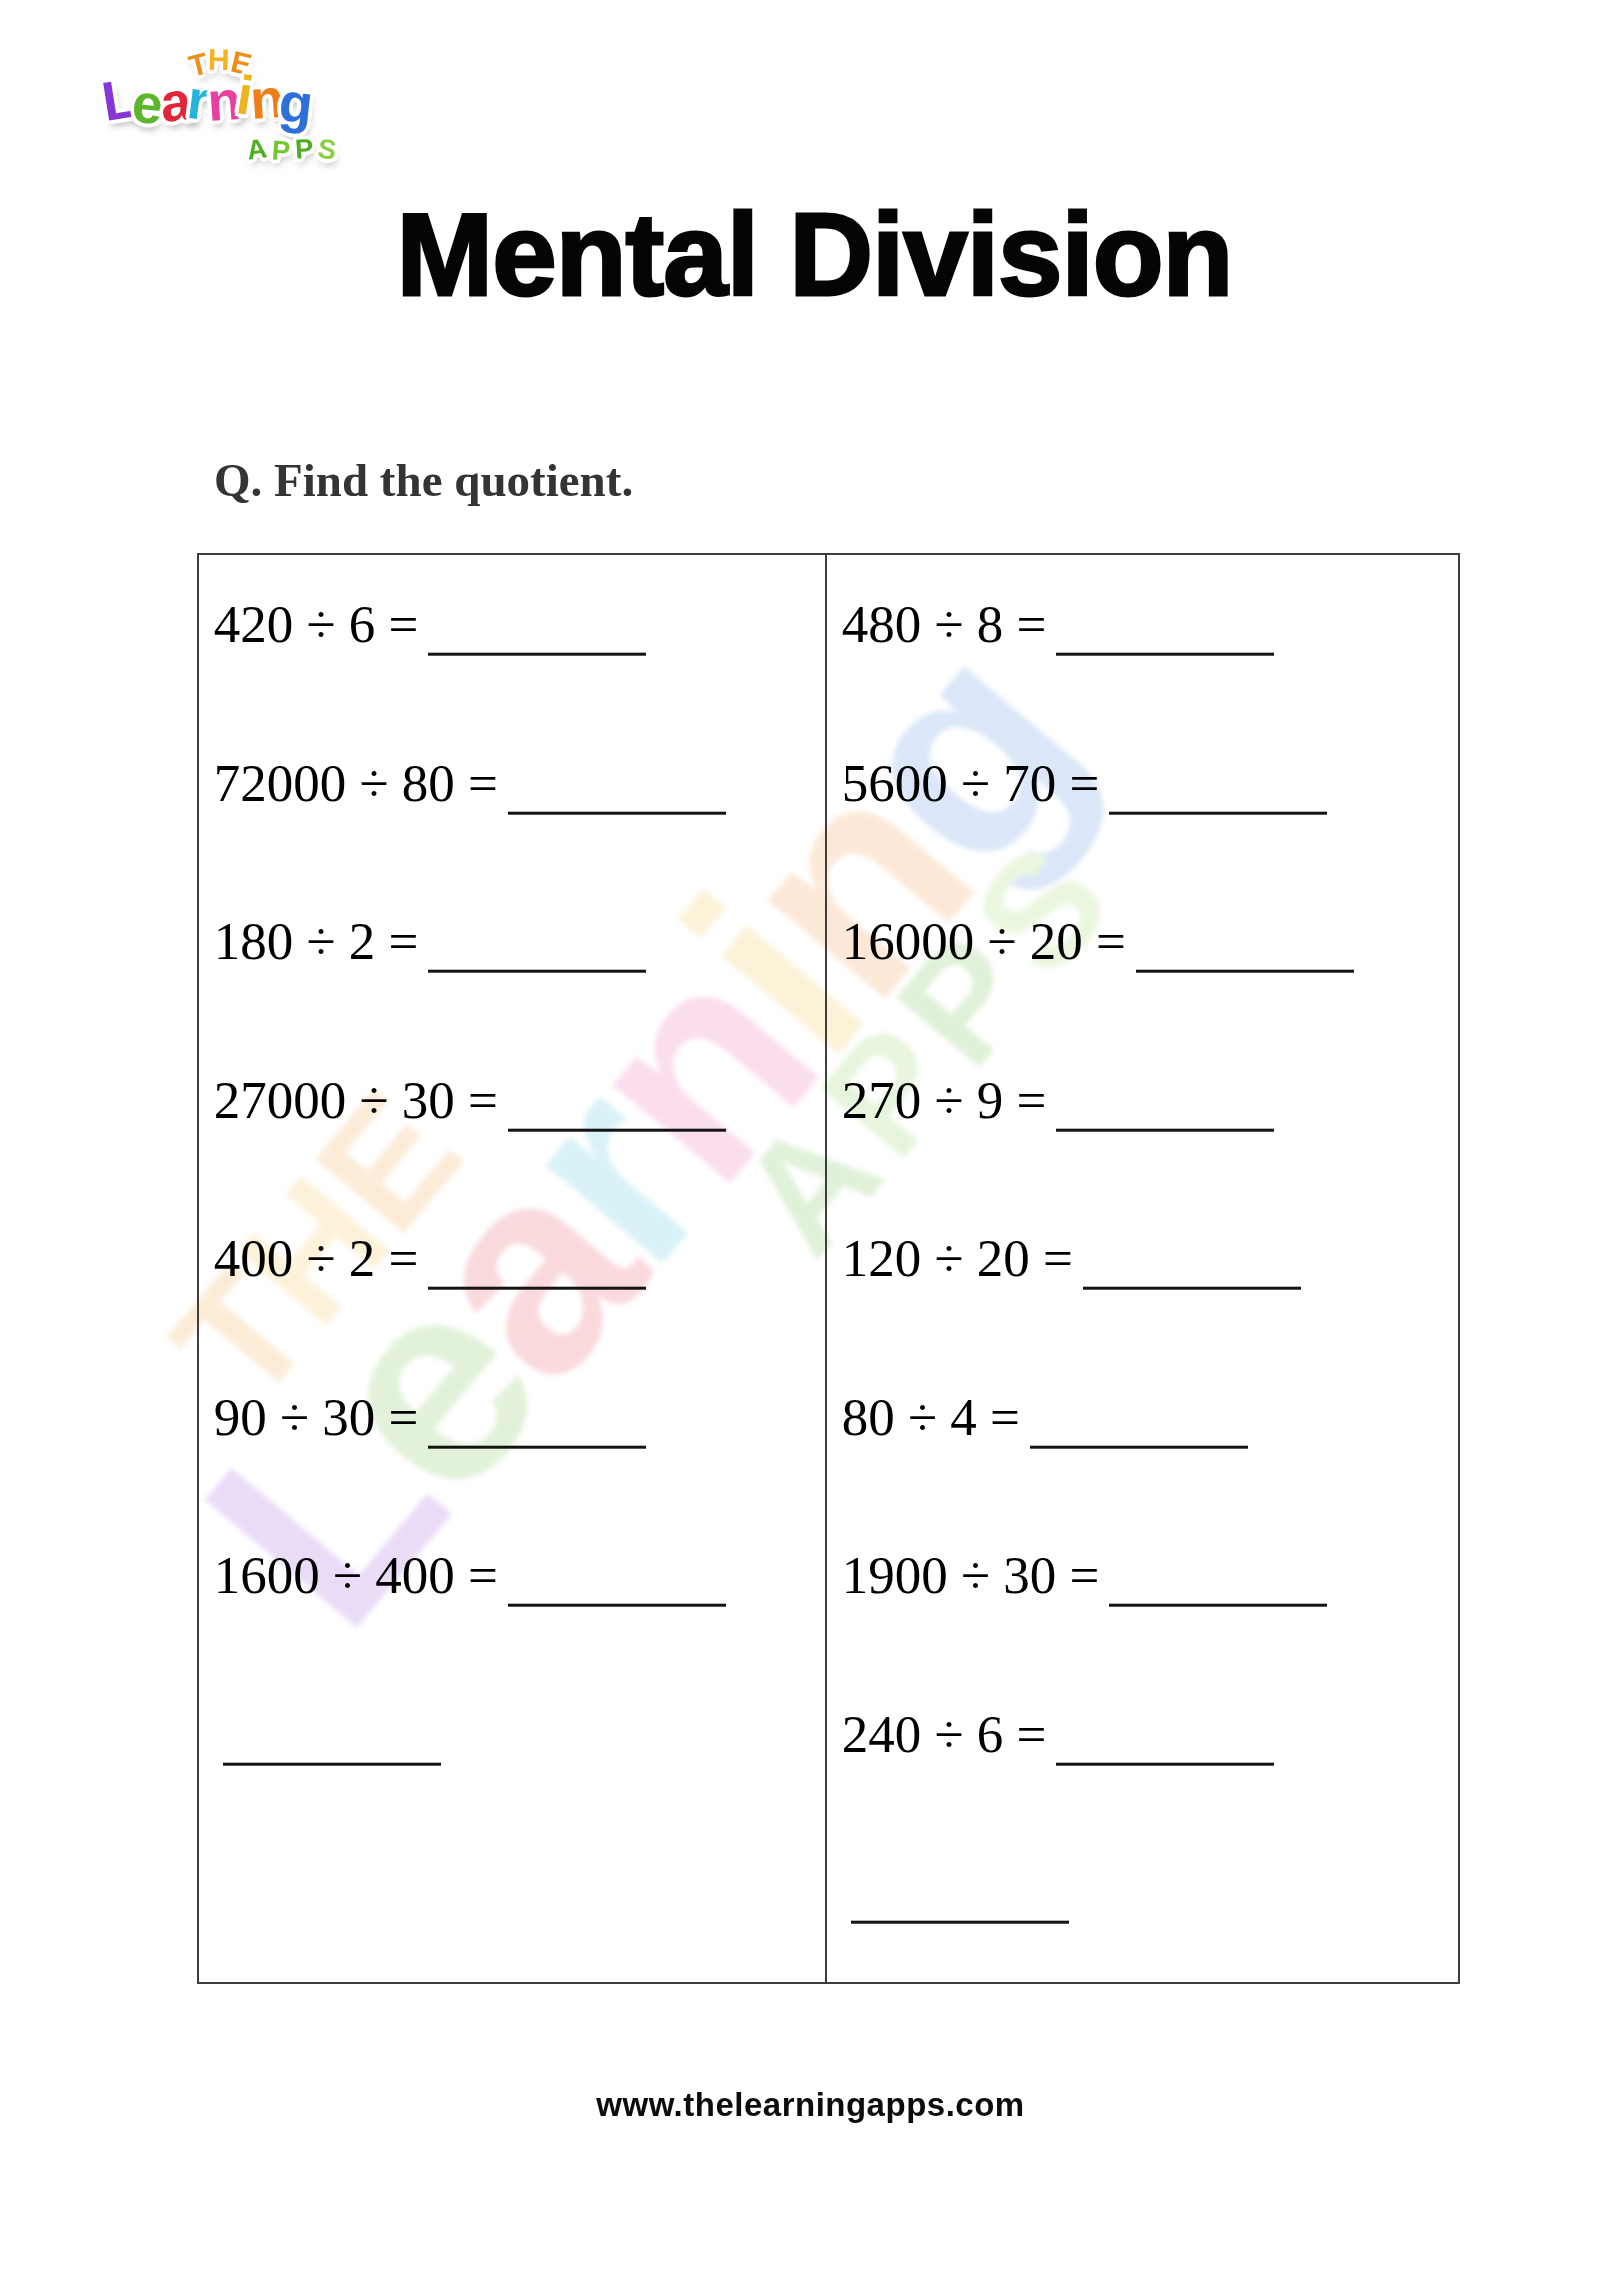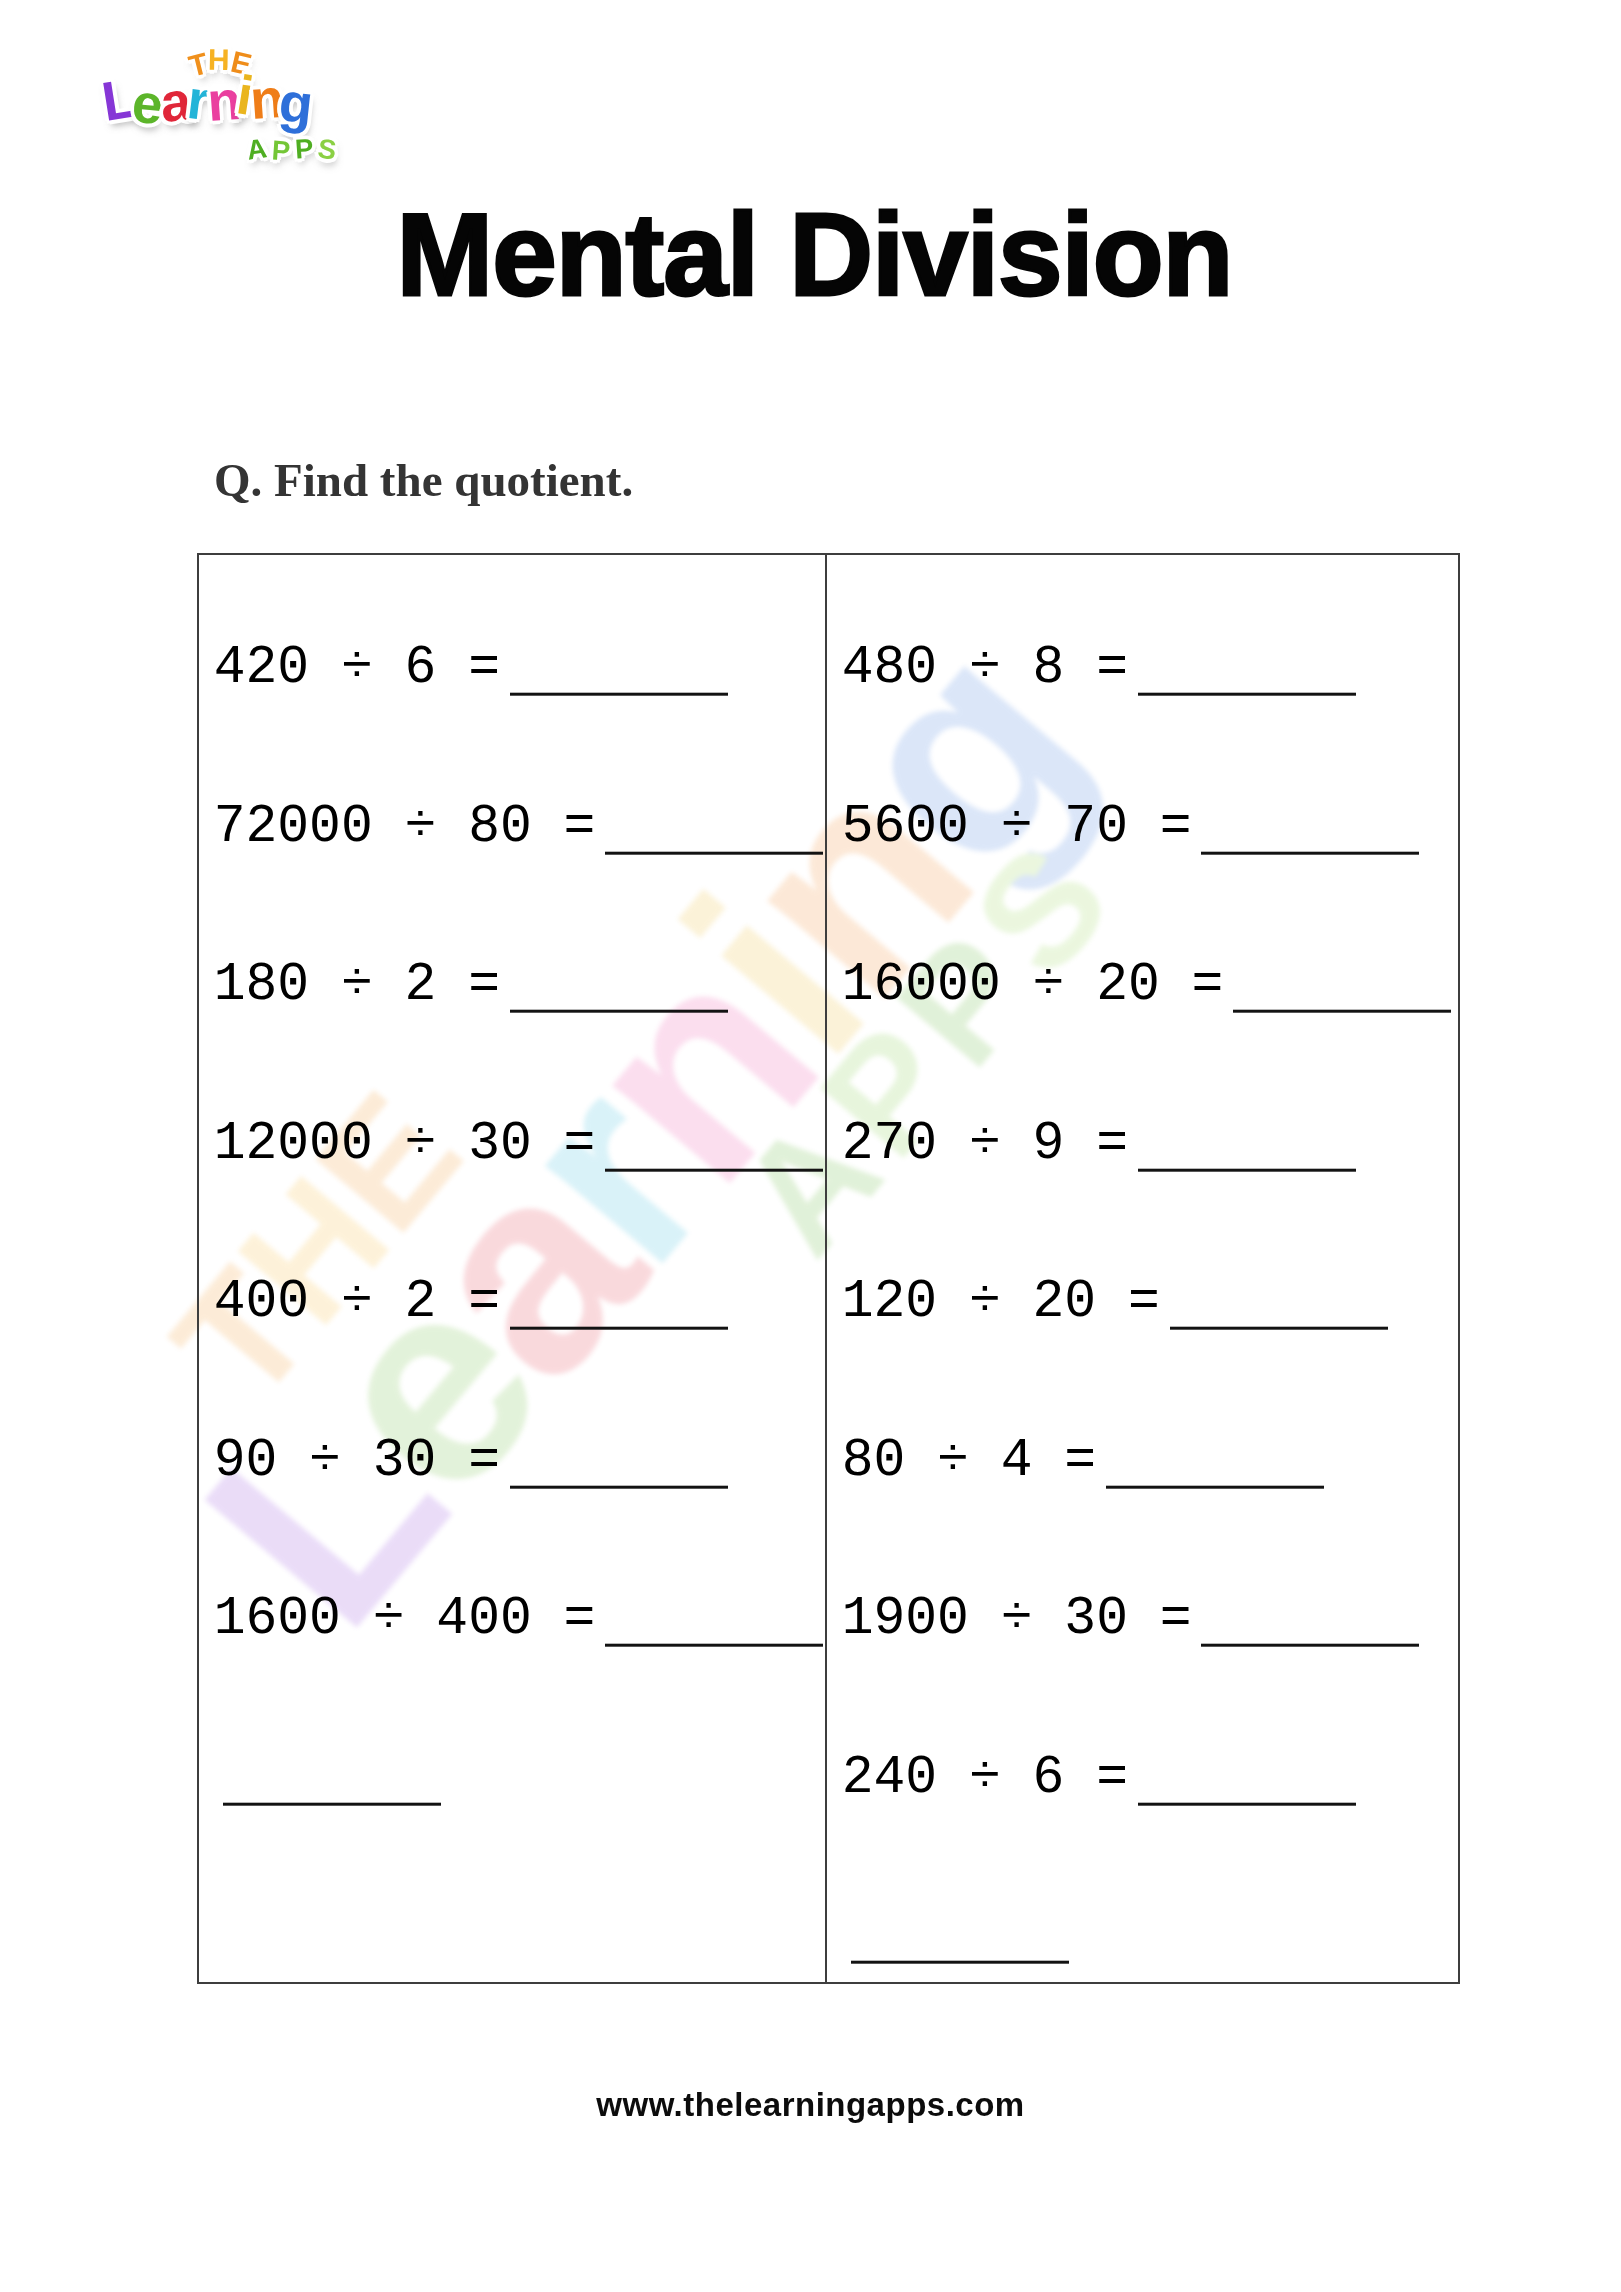--- a/index.html
+++ b/index.html
@@ -77,24 +77,23 @@
     position:absolute;left:197px;top:553px;
     width:1259px;height:1427px;
     border:2.9px solid #3e3e3e;
     display:grid;grid-template-columns:628px 1fr;
     z-index:2;
   }
   .pcol{display:grid;grid-template-rows:repeat(9,1fr);}
   .pcol.left{border-right:2.9px solid #3e3e3e;}
   .cell{
     padding:39px 0 0 14.7px;
-    font-family:Liberation Mono, monospace;
+    font-family:Liberation Serif, serif;
     font-size:53px;color:#000;
     white-space:nowrap;
-    margin-top:44px;
   }
   .blank{
     display:inline-block;width:218px;height:2px;
     border-bottom:3.9px solid #131313;
     transform:translateY(13.7px);
     margin-left:9.8px;
   }
 
   
   .footer{
@@ -136,21 +135,21 @@
 
   <div class="title">Mental Division</div>
 
   <div class="question">Q. Find the quotient.</div>
 
   <div class="problems-table">
     <div class="pcol left">
       <div class="cell"><span>420 ÷ 6 =</span><span class="blank"></span></div>
       <div class="cell"><span>72000 ÷ 80 =</span><span class="blank"></span></div>
       <div class="cell"><span>180 ÷ 2 =</span><span class="blank"></span></div>
-      <div class="cell"><span>12000 ÷ 30 =</span><span class="blank"></span></div>
+      <div class="cell"><span>27000 ÷ 30 =</span><span class="blank"></span></div>
       <div class="cell"><span>400 ÷ 2 =</span><span class="blank"></span></div>
       <div class="cell"><span>90 ÷ 30 =</span><span class="blank"></span></div>
       <div class="cell"><span>1600 ÷ 400 =</span><span class="blank"></span></div>
       <div class="cell"><span class="blank"></span></div>
     </div>
     <div class="pcol">
       <div class="cell"><span>480 ÷ 8 =</span><span class="blank"></span></div>
       <div class="cell"><span>5600 ÷ 70 =</span><span class="blank"></span></div>
       <div class="cell"><span>16000 ÷ 20 =</span><span class="blank"></span></div>
       <div class="cell"><span>270 ÷ 9 =</span><span class="blank"></span></div>

